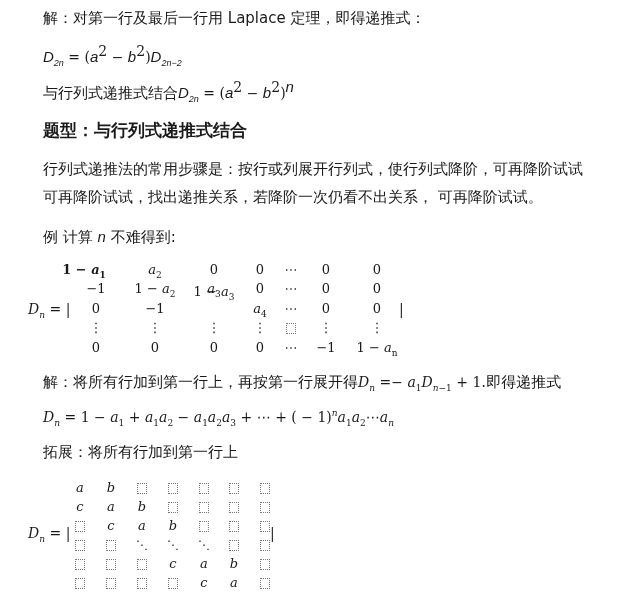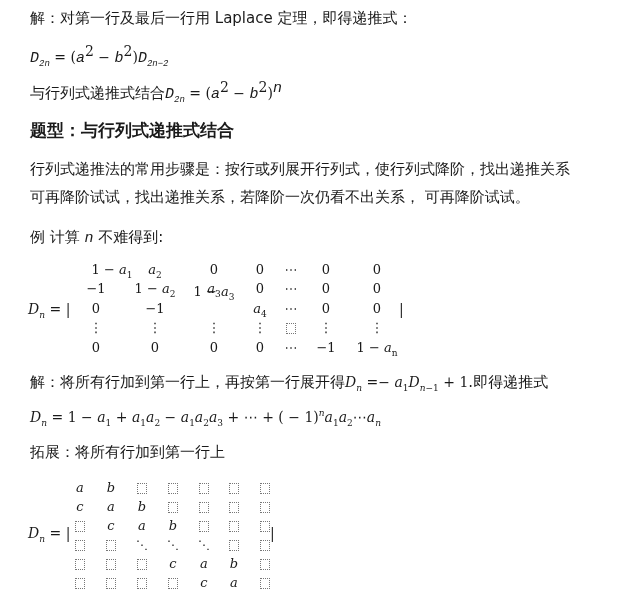--- a/index.html
+++ b/index.html
@@ -1,19 +1,19 @@
 <!DOCTYPE html>
 <html><head>
 <meta charset="utf-8">
 <style>
   html, body { margin: 0; padding: 0; background: #ffffff; }
   body { width: 631px; height: 599px; position: relative; overflow: hidden;
          font-family: "DejaVu Sans", "Liberation Sans", sans-serif; color: #1a1a1a; }
-  .line { position: absolute; left: 30px; font-size: 15px; line-height: 20px; white-space: nowrap; }
-  .math { font-family: Liberation Mono, monospace; font-style: italic; font-size: 15px; }
+  .line { position: absolute; left: 43px; font-size: 15px; line-height: 20px; white-space: nowrap; }
+  .math { font-family: Liberation Sans, sans-serif; font-style: italic; font-size: 15px; }
   .m { font-family: "DejaVu Serif", "Liberation Serif", serif; font-size: 14px; }
   .mi { font-style: italic; }
   sub, sup { font-size: 9px; line-height: 0; }
   .heading { font-weight: bold; font-size: 17px; }
   .cell { position: absolute; font-family: "DejaVu Serif", "Liberation Serif", serif; font-size: 13px; line-height: 16px; text-align: center; white-space: nowrap; transform: translateX(-50%); }
   .bar { position: absolute; font-family: "DejaVu Serif", "Liberation Serif", serif; font-size: 14px; line-height: 16px; }
   .ph { display: inline-block; width: 10px; height: 11px; border: 1px dotted #777; box-sizing: border-box; vertical-align: middle; }
   .ddots { font-size: 12px; }
 </style>
 </head>
@@ -26,34 +26,34 @@
 <div class="line" style="top:47px;">
   <span class="math"><span>D</span><sub>2n</sub></span><span class="m"> = (</span><span class="math">a</span><sup class="m">2</sup><span class="m"> − </span><span class="math">b</span><sup class="m">2</sup><span class="m">)</span><span class="math"><span>D</span><sub>2n−2</sub></span>
 </div>
 
 <div class="line" style="top:83px;">
   <span>与行列式递推式结合</span><span class="math"><span>D</span><sub>2n</sub></span><span class="m"> = (</span><span class="math">a</span><sup class="m">2</sup><span class="m"> − </span><span class="math">b</span><sup class="m">2</sup><span class="m">)</span><sup class="math">n</sup>
 </div>
 
 <div class="line heading" style="top:120px;">题型：与行列式递推式结合</div>
 
-<div class="line" style="top:159px;">行列式递推法的常用步骤是：按行或列展开行列式，使行列式降阶，找出递推关系</div>
+<div class="line" style="top:159px;">行列式递推法的常用步骤是：按行或列展开行列式，使行列式降阶，可再降阶试试</div>
 <div class="line" style="top:187px;">可再降阶试试，找出递推关系，若降阶一次仍看不出关系， 可再降阶试试。</div>
 
 <div class="line" style="top:227px;">
   <span>例 计算 </span><span class="math">n</span><span> 不难得到:</span>
 </div>
 
 <div>
   <div class="bar" style="left:28px; top:301px;">
     <span class="mi">D</span><sub class="mi">n</sub><span> = |</span>
   </div>
   <div class="bar" style="left:399px; top:301px;">|</div>
 
-  <div class="cell" style="left:112px; top:262px;">1 − <i>a</i><sub>1</sub></div>
+  <div class="cell" style="left:84px; top:262px;font-weight:bold;">1 − <i>a</i><sub>1</sub></div>
   <div class="cell" style="left:155px; top:262px;"><i>a</i><sub>2</sub></div>
   <div class="cell" style="left:214px; top:262px;">0</div>
   <div class="cell" style="left:260px; top:262px;">0</div>
   <div class="cell" style="left:291px; top:262px;">⋯</div>
   <div class="cell" style="left:326px; top:262px;">0</div>
   <div class="cell" style="left:377px; top:262px;">0</div>
 
   <div class="cell" style="left:96px; top:281px;">−1</div>
   <div class="cell" style="left:155px; top:281px;">1 − <i>a</i><sub>2</sub></div>
   <div class="cell" style="left:214px; top:281px;"><i>a</i><sub>3</sub></div>

